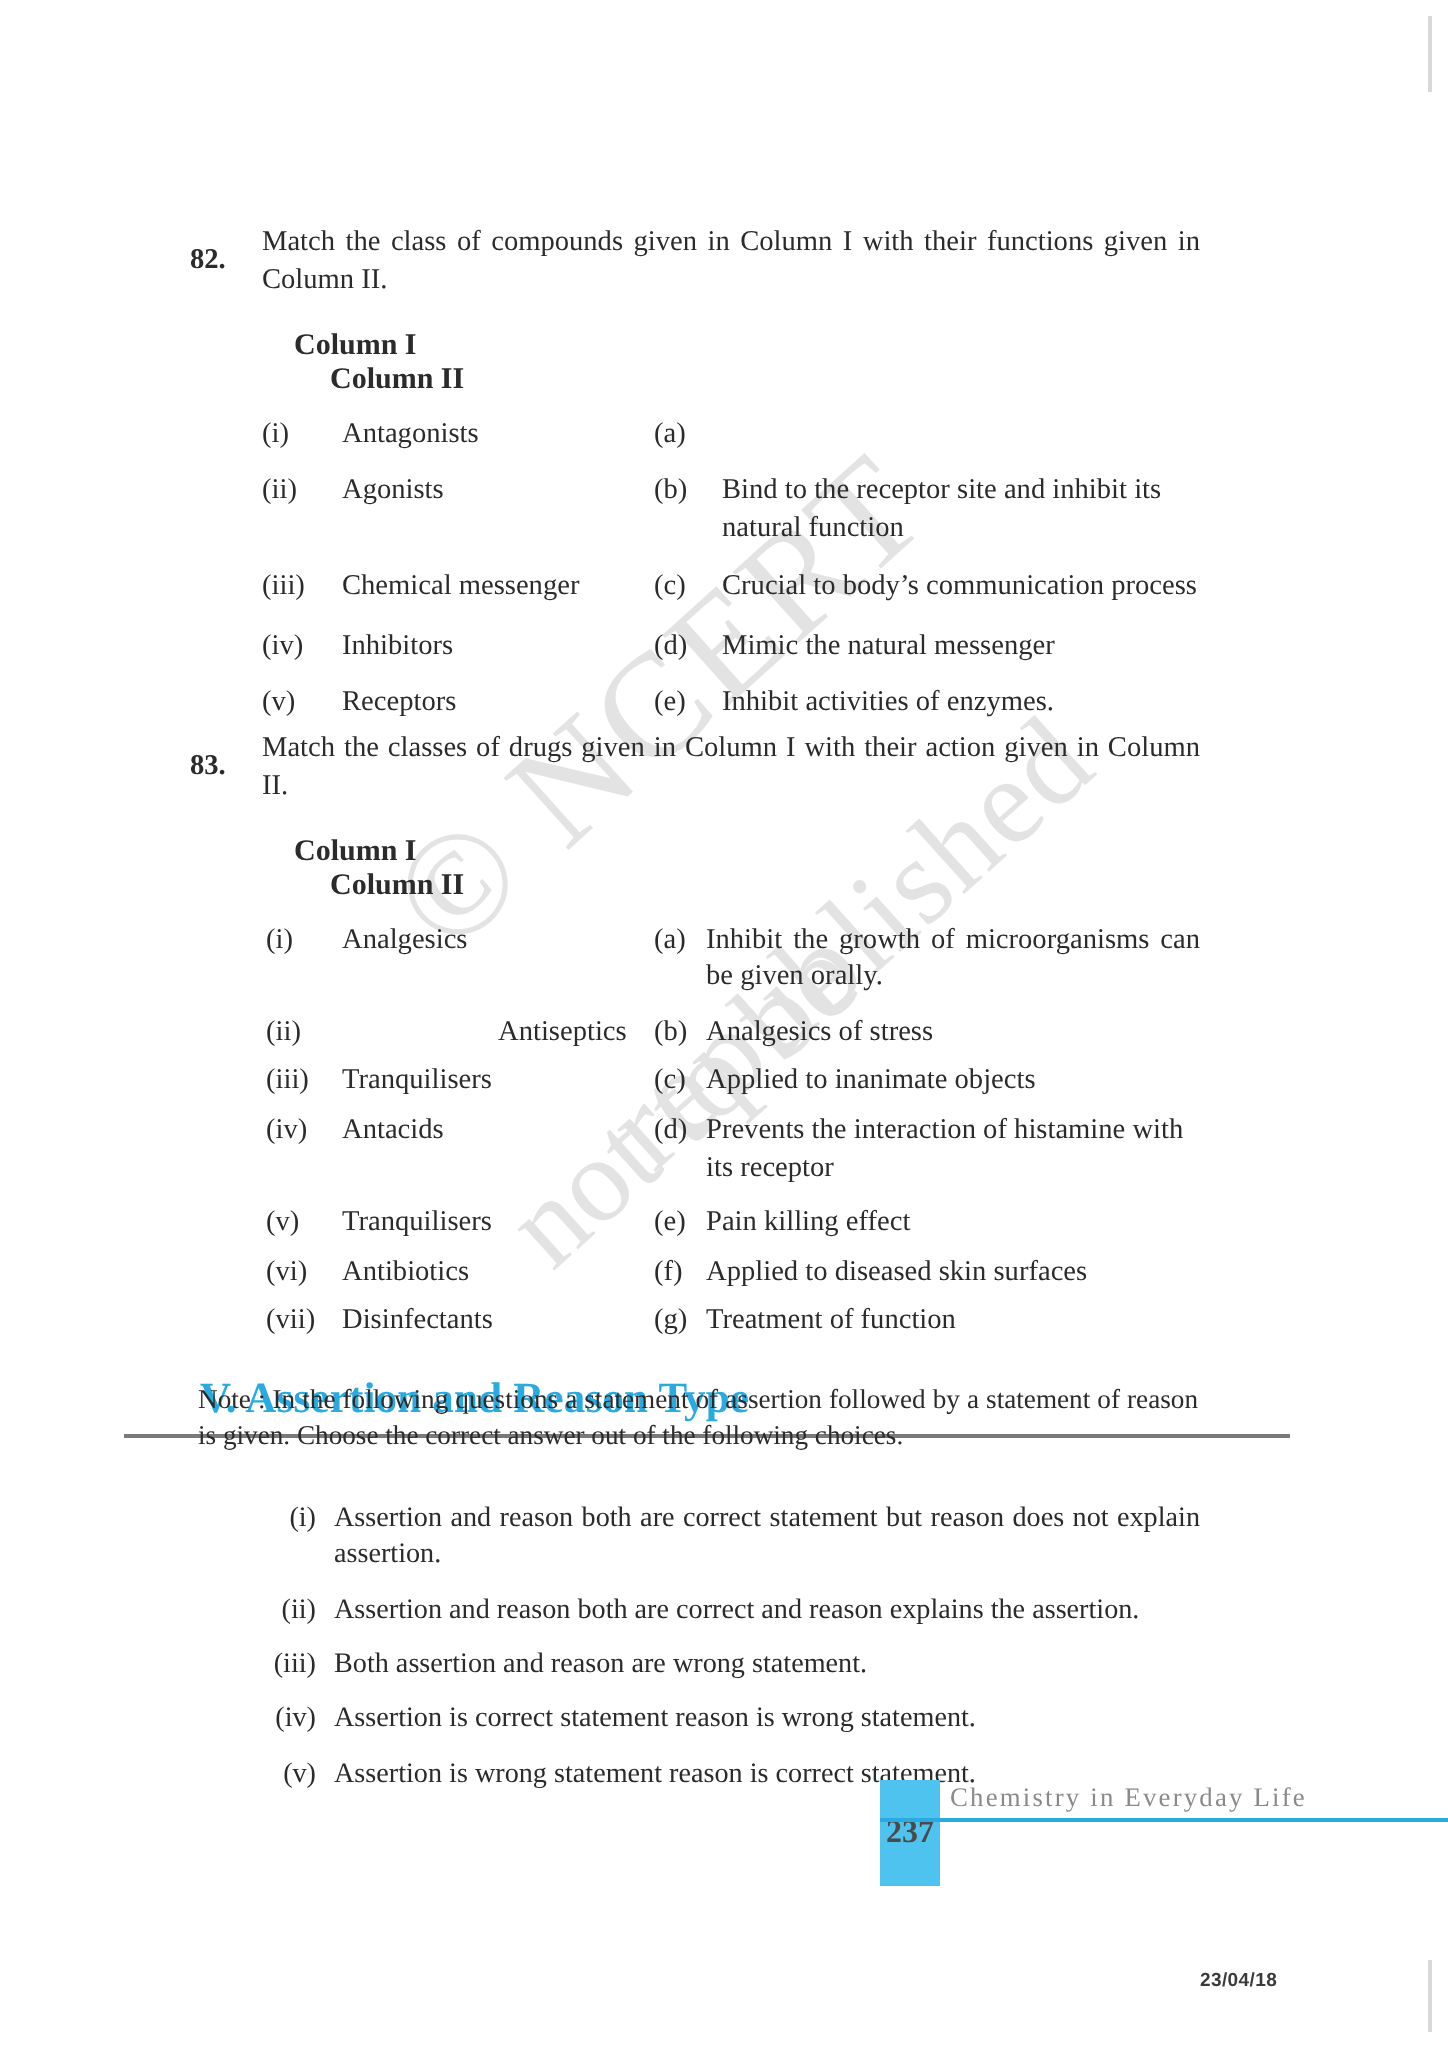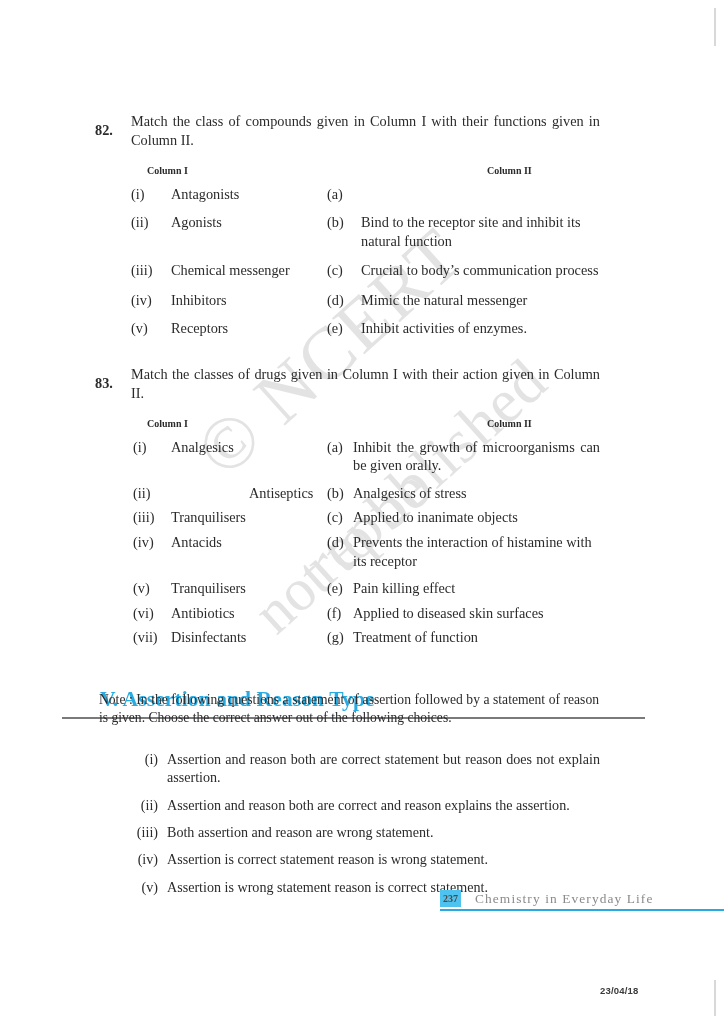--- a/index.html
+++ b/index.html
@@ -104,22 +104,23 @@
   }
   .q-text {
     flex: 1;
     text-align: justify;
     text-justify: inter-word;
   }
 
   .col-headers {
     display: flex;
     font-weight: bold;
-    font-size: 10px;
+    font-size: 15px;
     margin-top: 15px;
+    flex-direction: column;
   }
   .col-headers .ch-left {
     width: 270px;
     padding-left: 52px;
     flex: none;
   }
   .col-headers .ch-right {
     flex: 1;
     padding-left: 70px;
   }
@@ -231,22 +232,22 @@
     right: 0;
     height: 22px;
   }
   #page-number {
     position: absolute;
     left: 0;
     top: 0;
     background: #4fc3ef;
     color: #4a4a4a;
     font-weight: bold;
-    font-size: 10px;
-    padding: 0 3px;
+    font-size: 16px;
+    padding: 18px 3px;
     line-height: 17px;
   }
   #footer-title {
     position: absolute;
     left: 35px;
     top: 0;
     color: #8a8a8a;
     font-size: 13.4px;
     letter-spacing: 1.1px;
     line-height: 17px;

